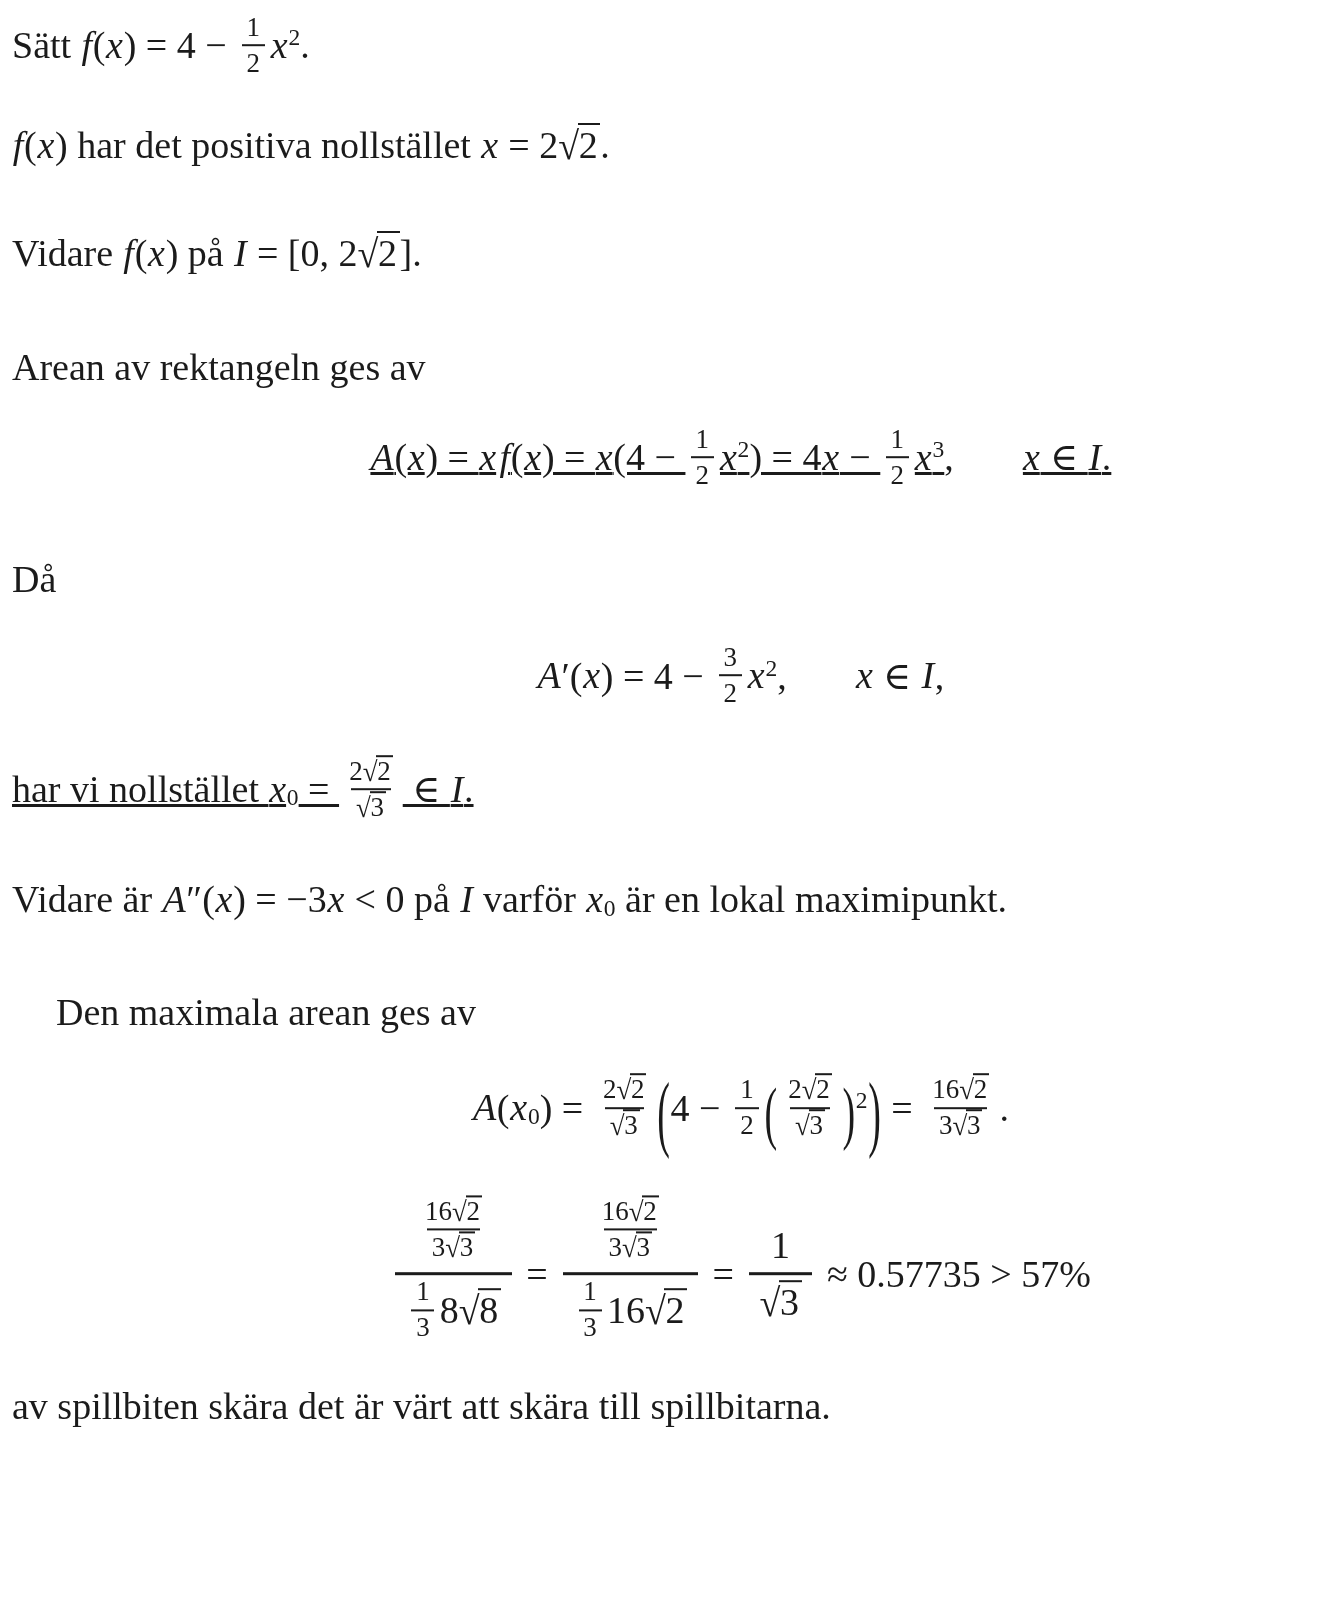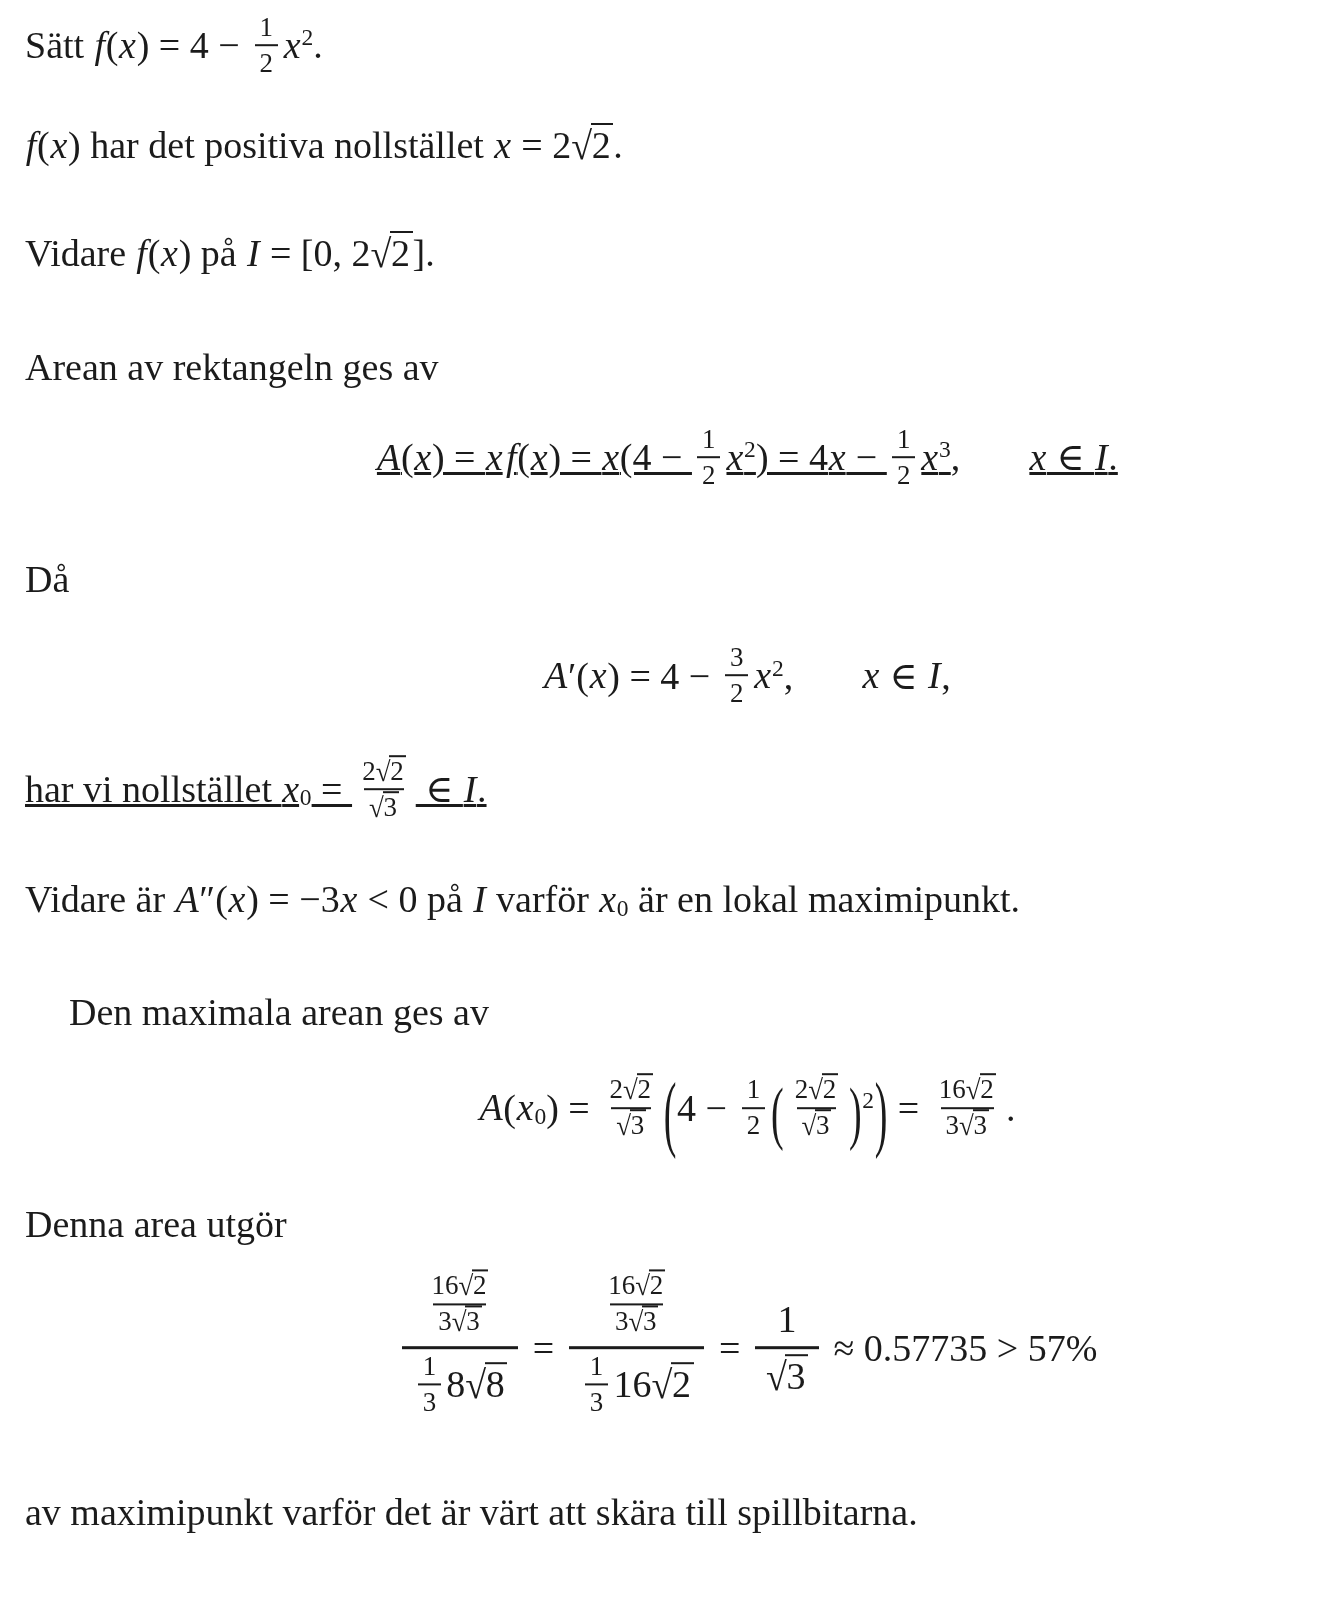--- a/index.html
+++ b/index.html
@@ -9,21 +9,21 @@
   }
   body {
     width: 1332px;
     height: 1600px;
     overflow: hidden;
     color: #1b1b1b;
     font-family: "Liberation Serif", "DejaVu Serif", serif;
     font-size: 38px;
   }
   main {
-    padding: 14px 28px 0 25px;
+    padding: 14px 28px 0 12px;
   }
   .para {
     margin: 0;
     line-height: 1.32;
   }
   .display {
     margin: 0;
     text-align: center;
     padding-left: 165px;
     line-height: 1.25;
@@ -145,21 +145,20 @@
       </span><span class="mparen" style="transform: scaleY(2.2);">(</span><span class="mt">4 − </span><span class="mfrac">
         <span class="mnum"><span class="mt">1</span></span>
         <span class="mden"><span class="mt">2</span></span>
       </span><span class="mparen" style="transform: scaleY(1.85);">(</span><span class="mfrac">
         <span class="mnum"><span class="mt">2</span><span class="msqrt"><span class="msign">√</span><span class="mrad"><span class="mt">2</span></span></span></span>
         <span class="mden"><span class="msqrt"><span class="msign">√</span><span class="mrad"><span class="mt">3</span></span></span></span>
       </span><span class="mparen" style="transform: scaleY(1.85);">)</span><span class="msup"><span class="mt">2</span></span><span class="mparen" style="transform: scaleY(2.2);">)</span><span class="mt"> = </span><span class="mfrac">
         <span class="mnum"><span class="mt">16</span><span class="msqrt"><span class="msign">√</span><span class="mrad"><span class="mt">2</span></span></span></span>
         <span class="mden"><span class="mt">3</span><span class="msqrt"><span class="msign">√</span><span class="mrad"><span class="mt">3</span></span></span></span>
       </span><span class="mt">.</span></div>
-  <p class="para">Denna area utgör</p>
   <div class="display"><span class="mfrac dfrac">
         <span class="mnum"><span class="mfrac">
             <span class="mnum"><span class="mt">16</span><span class="msqrt"><span class="msign">√</span><span class="mrad"><span class="mt">2</span></span></span></span>
             <span class="mden"><span class="mt">3</span><span class="msqrt"><span class="msign">√</span><span class="mrad"><span class="mt">3</span></span></span></span>
           </span></span>
         <span class="mden"><span class="mfrac">
             <span class="mnum"><span class="mt">1</span></span>
             <span class="mden"><span class="mt">3</span></span>
           </span><span class="mt">8</span><span class="msqrt"><span class="msign">√</span><span class="mrad"><span class="mt">8</span></span></span></span>
       </span><span class="mt"> = </span><span class="mfrac dfrac">
@@ -168,14 +167,14 @@
             <span class="mden"><span class="mt">3</span><span class="msqrt"><span class="msign">√</span><span class="mrad"><span class="mt">3</span></span></span></span>
           </span></span>
         <span class="mden"><span class="mfrac">
             <span class="mnum"><span class="mt">1</span></span>
             <span class="mden"><span class="mt">3</span></span>
           </span><span class="mt">16</span><span class="msqrt"><span class="msign">√</span><span class="mrad"><span class="mt">2</span></span></span></span>
       </span><span class="mt"> = </span><span class="mfrac dfrac">
         <span class="mnum"><span class="mt">1</span></span>
         <span class="mden"><span class="msqrt"><span class="msign">√</span><span class="mrad"><span class="mt">3</span></span></span></span>
       </span><span class="mt"> ≈ 0.57735 &gt; 57%</span></div>
-  <p class="para">av maximipunkt varför det är värt att skära till spillbitarna.</p>
+  <p class="para">av spillbiten skära det är värt att skära till spillbitarna.</p>
 </main>
 
 </body></html>

